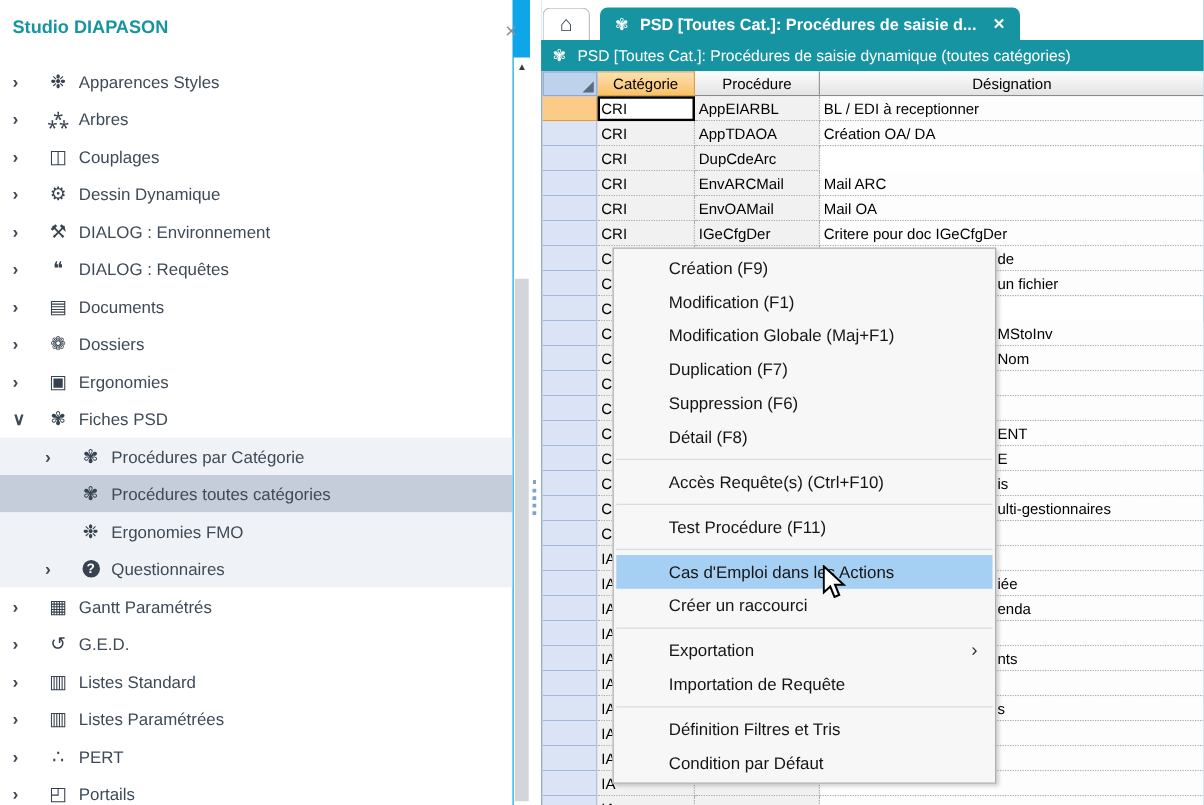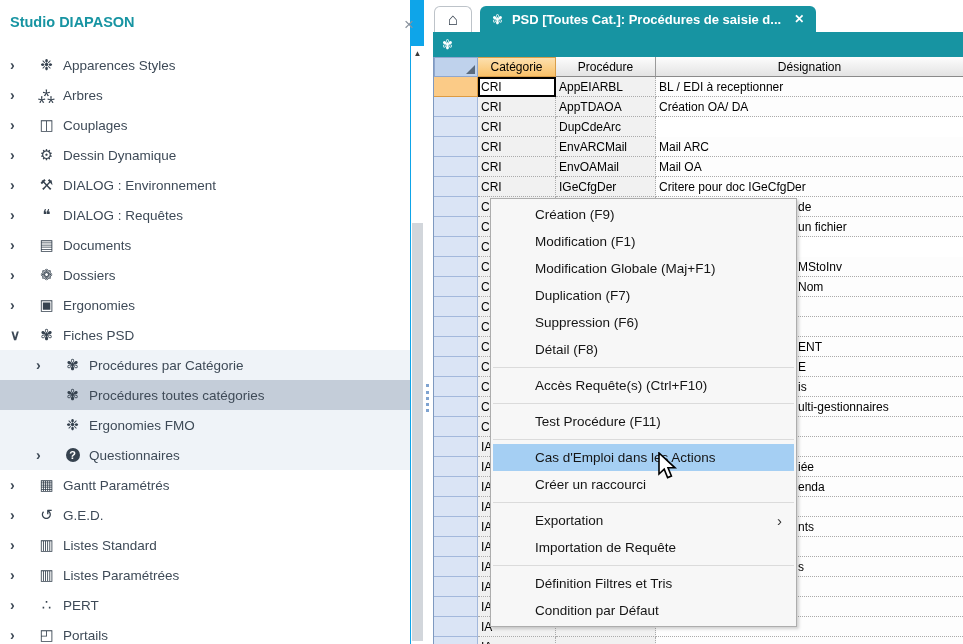--- a/index.html
+++ b/index.html
@@ -210,20 +210,21 @@
       </div>
       <div class="tab-active">
         <span class="ticn">✾</span>
         <span class="tlab">PSD [Toutes Cat.]: Procédures de saisie d...</span>
         <span class="tcls">✕</span>
       </div>
     </div>
 
     <div class="titlebar">
       <span class="ticn">✾</span>
+      <span>PSD [Toutes Cat.]: Procédures de saisie dynamique (toutes catégories)</span>
     </div>
 
     <div class="grid">
       <div class="ghead">
         <div class="hc corner">
             <span class="tri"></span>
           </div>
         <div class="hc cat">Catégorie</div>
         <div class="hc proc">Procédure</div>
         <div class="hc desig">Désignation</div>

